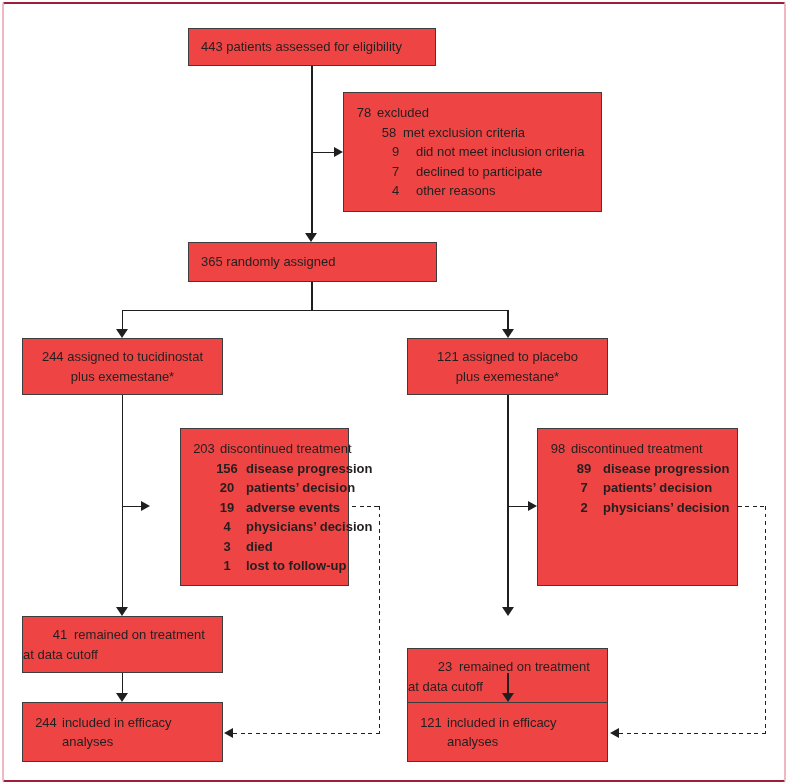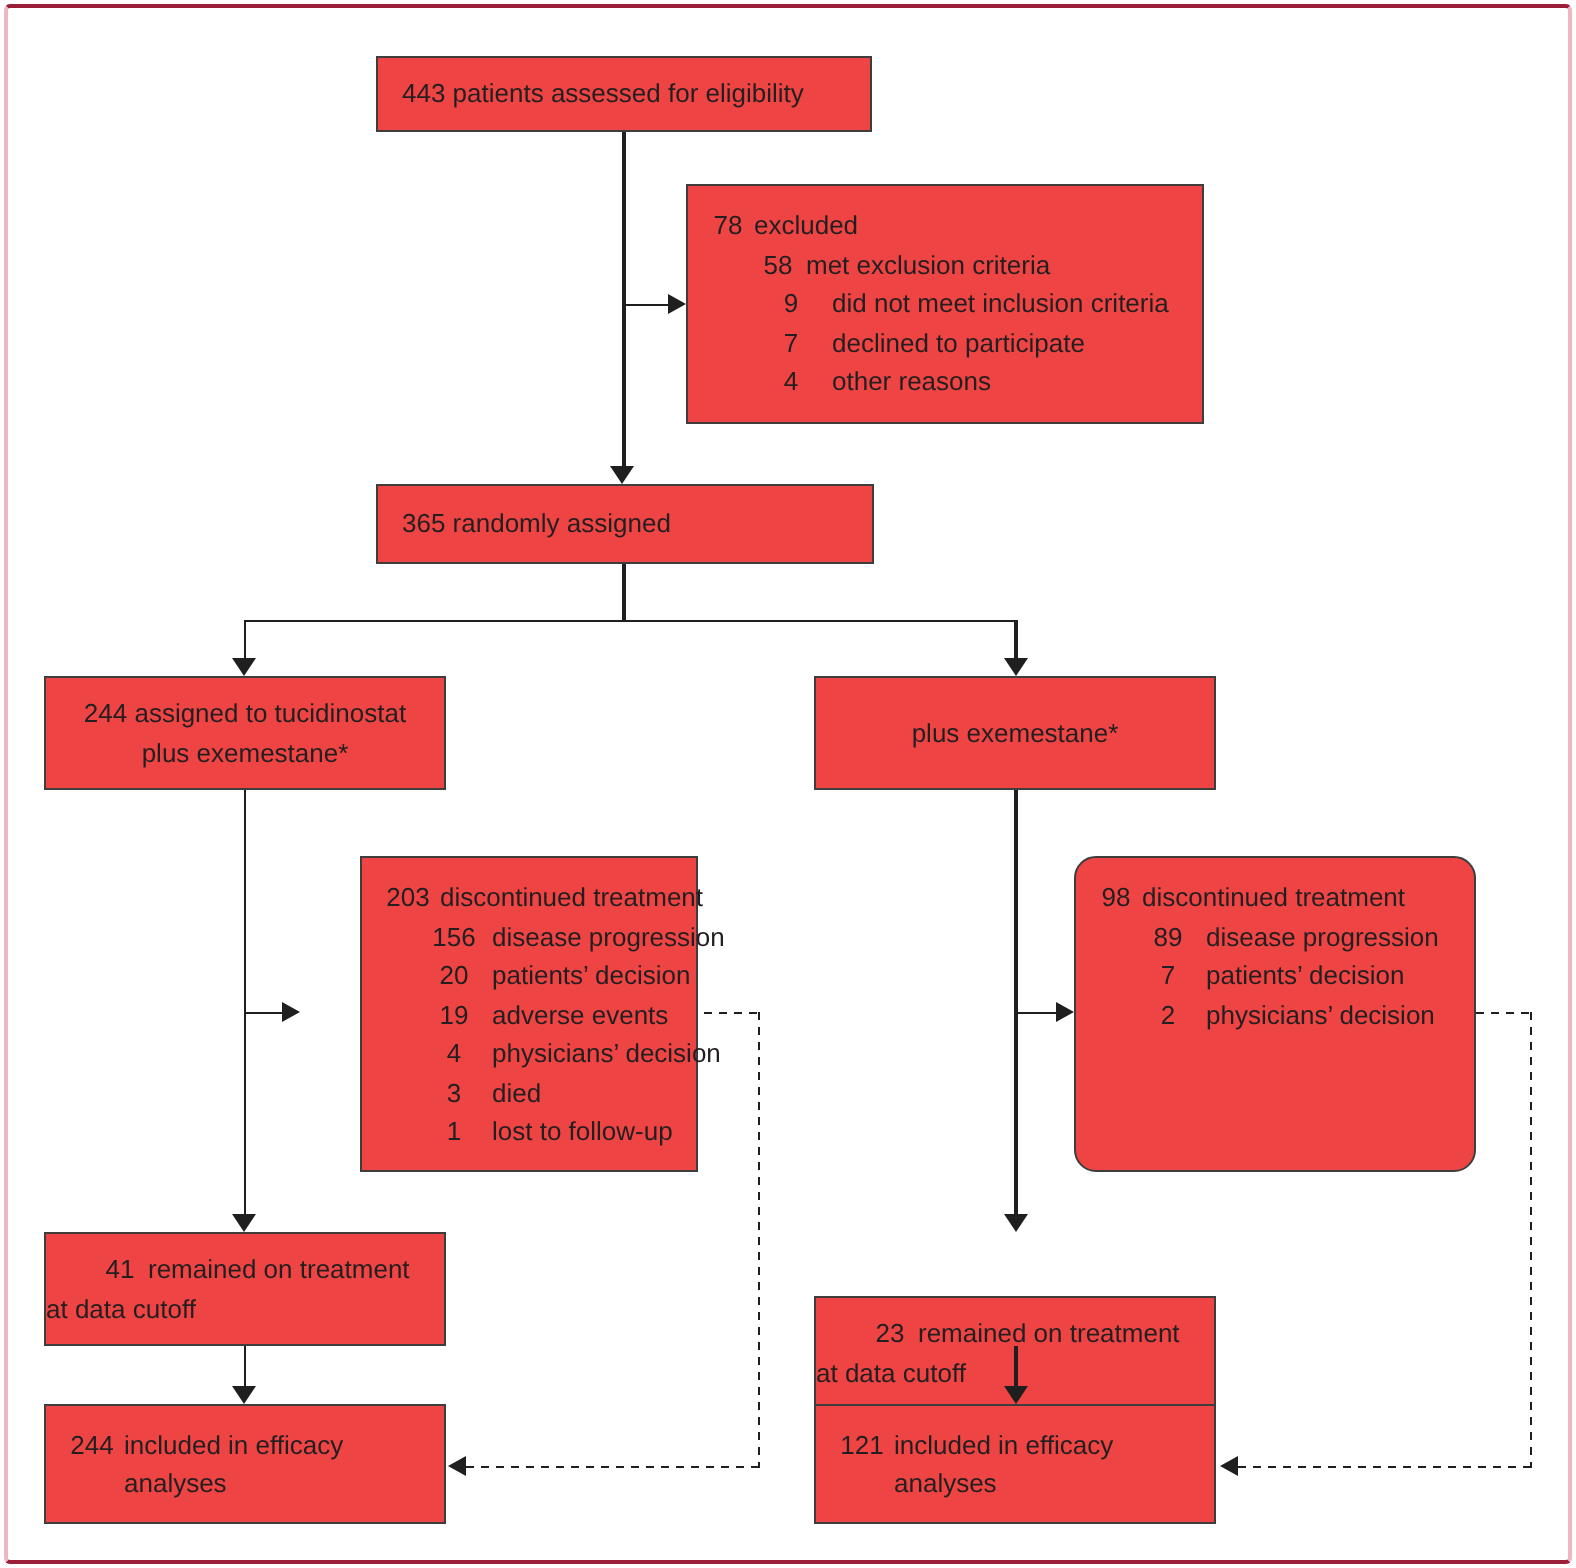--- a/index.html
+++ b/index.html
@@ -31,21 +31,21 @@
   .pad{padding:10px 8px 0 12px;}
   .vcenter{display:flex;flex-direction:column;justify-content:center;}
   .ctr{text-align:center;}
   .ln{display:flex;align-items:baseline;white-space:nowrap;}
   .num{flex:0 0 auto;text-align:center;margin-right:5px;}
   
   .n-main3{width:22px;}
   .n-main2{width:16px;}
   .exc-1{margin-left:24px;} .exc-1 .num{width:18px;}
   .exc-2{margin-left:24px;} .exc-2 .num{width:31px;}
-  .sub{margin-left:20px;} .sub .num{width:28px;}
+  .sub{margin-left:20px;font-weight:bold;} .sub .num{width:28px;}
   .rem-1 .num{width:18px;margin-left:28px;}
   .rem-2{}
   .eff-1 .num{width:22px;margin-left:12px;}
   .eff-2{margin-left:39px;}
   
   .vl,.hl{position:absolute;background:var(--line);}
   .vl{width:1.5px;}
   .hl{height:1.5px;}
   .vdash,.hdash{position:absolute;background:none;}
   .hdash{height:1.6px;background-image:repeating-linear-gradient(90deg,var(--line) 0 4px,transparent 4px 7.5px);}
@@ -92,20 +92,21 @@
   <div class="box vcenter" style="left:188px;top:242px;width:249px;height:40px;padding-left:12px;justify-content:center;">
     <div>365 randomly assigned</div>
   </div>
 
   <div class="box vcenter ctr" style="left:22px;top:338px;width:201px;height:57px;">
     <div>244 assigned to tucidinostat</div>
     <div>plus exemestane*</div>
   </div>
 
   <div class="box vcenter ctr" style="left:407px;top:338px;width:201px;height:57px;">
+    <div>121 assigned to placebo</div>
     <div>plus exemestane*</div>
   </div>
 
   <div class="box" style="left:150px;top:428px;width:169px;height:158px;padding:10px 6px 0 12px;margin-left:30px;">
     <div class="ln">
       <span class="num n-main3">203</span>
       <span>discontinued treatment</span>
     </div>
     <div class="ln sub">
       <span class="num">156</span>
@@ -126,21 +127,21 @@
     <div class="ln sub">
       <span class="num">3</span>
       <span>died</span>
     </div>
     <div class="ln sub">
       <span class="num">1</span>
       <span>lost to follow-up</span>
     </div>
   </div>
 
-  <div class="box" style="left:537px;top:428px;width:201px;height:158px;padding:10px 6px 0 12px;border-radius:11px;">
+  <div class="box" style="left:537px;top:428px;width:201px;height:158px;padding:10px 6px 0 12px;">
     <div class="ln">
       <span class="num n-main2">98</span>
       <span>discontinued treatment</span>
     </div>
     <div class="ln sub">
       <span class="num">89</span>
       <span>disease progression</span>
     </div>
     <div class="ln sub">
       <span class="num">7</span>

